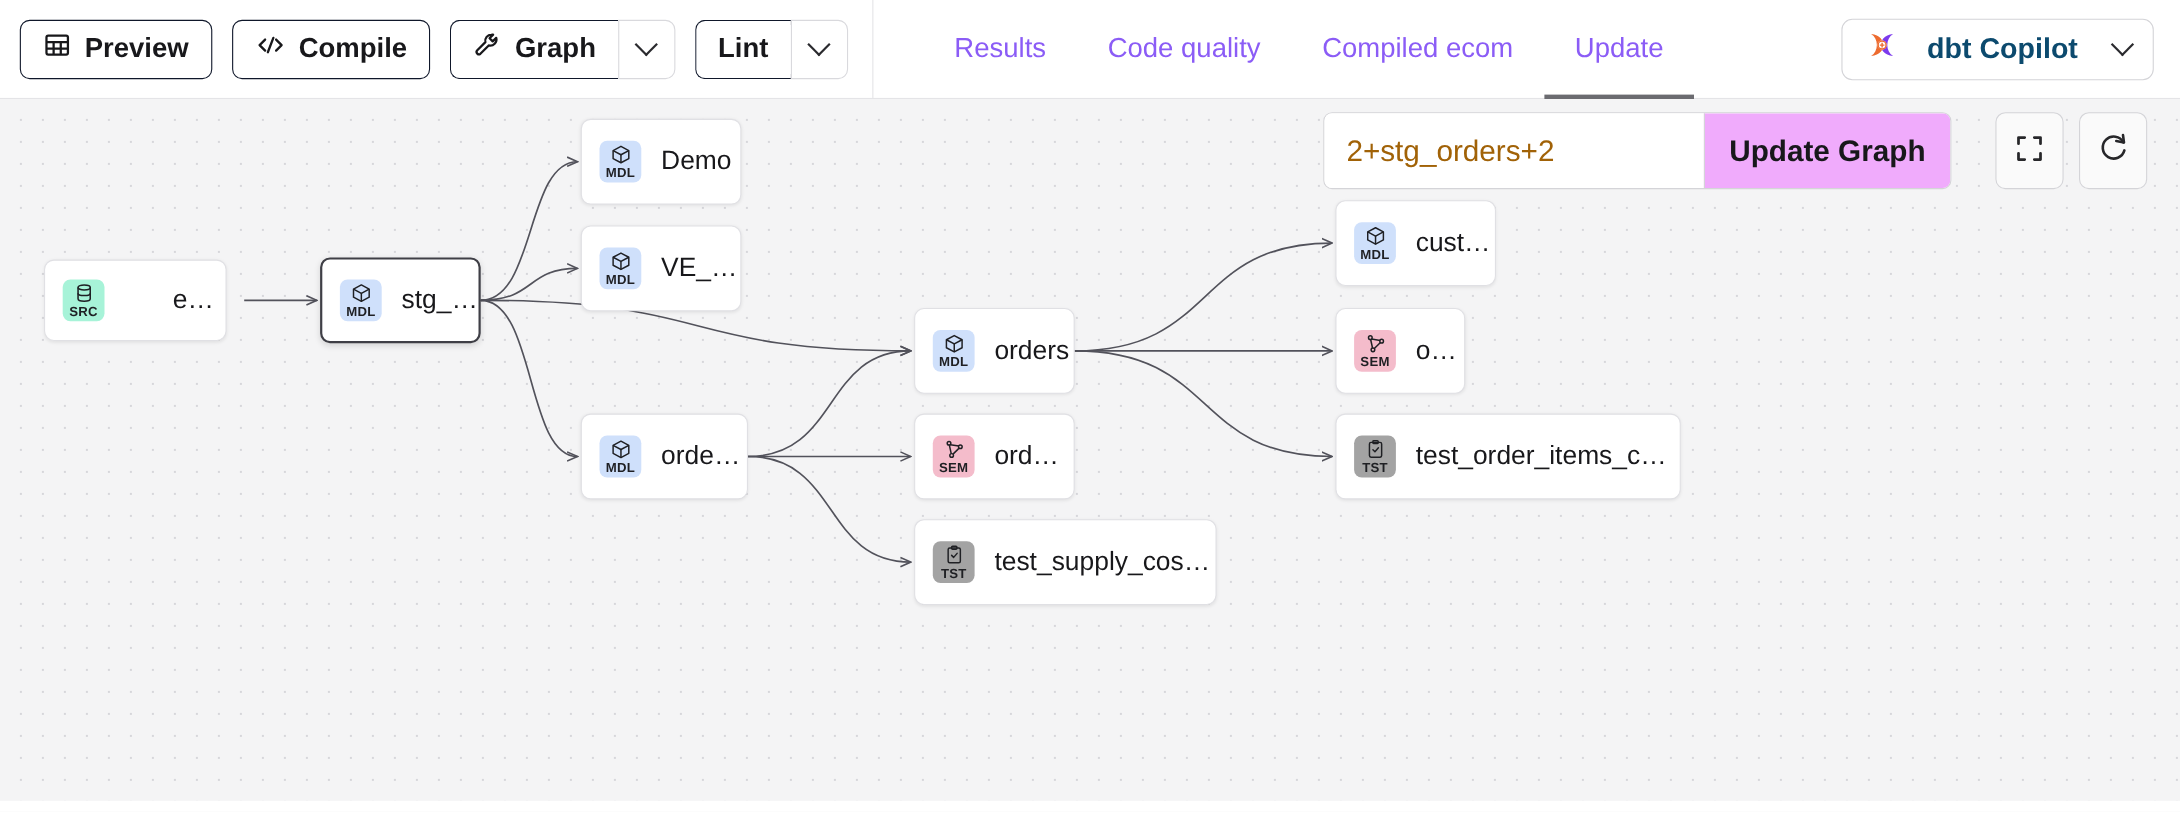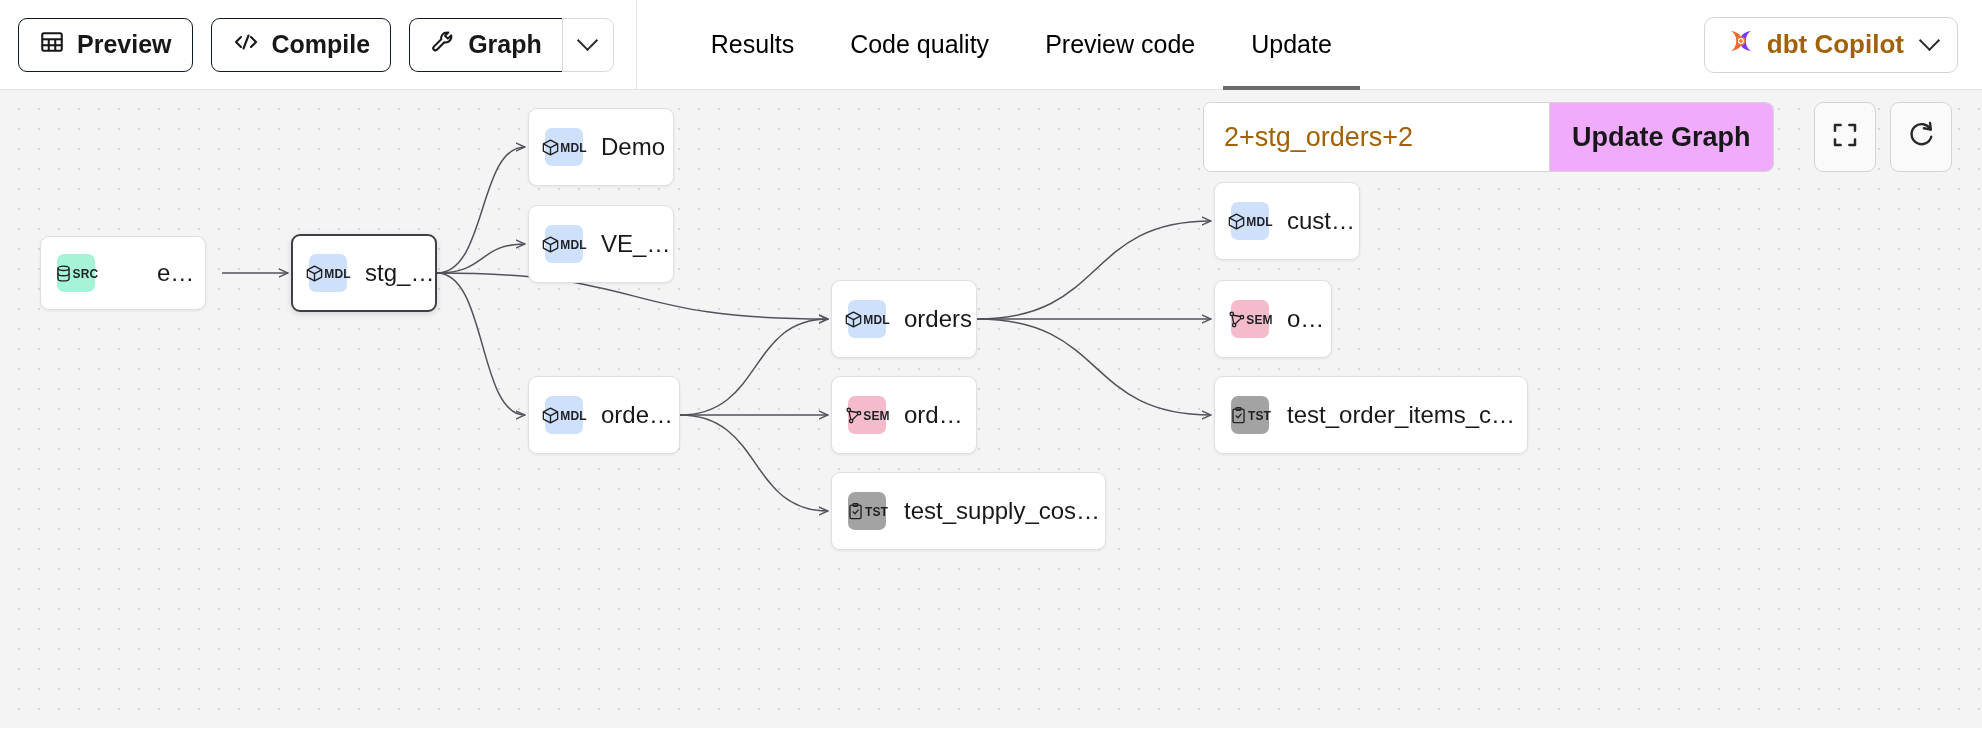--- a/index.html
+++ b/index.html
@@ -73,21 +73,21 @@
   .tabs {
     display: flex; align-items: stretch;
     height: 90px;
     padding-left: 46px;
     gap: 0;
   }
   .tab {
     display: flex; align-items: center;
     padding: 0 28px;
     font-size: 25px;
-    color: #000000;
+    color: #8b5cf6;
     position: relative;
     white-space: nowrap;
   }
   .tab.active::after {
     content: "";
     position: absolute;
     left: 0; right: 0; bottom: 0;
     height: 4px;
     background: #6b6b70;
   }
@@ -96,25 +96,25 @@
     margin-left: auto;
     padding-right: 24px;
     display: flex; align-items: center;
   }
   .copilot-btn {
     height: 56px;
     border: 1px solid #d4d4d8;
     border-radius: 10px;
     background: #ffffff;
     display: flex; align-items: center;
-    gap: 10px;
+    gap: 25px;
     padding: 0 20px;
     font-size: 26px;
     font-weight: 700;
-    color: #a16207;
+    color: #0c4a6e;
     white-space: nowrap;
   }
 
   
   .canvas {
     position: absolute;
     top: 90px; left: 0;
     width: 1982px; height: 648px;
     background-color: #f4f4f5;
     background-image: radial-gradient(circle, #d6d6da 1.1px, transparent 1.2px);
@@ -191,20 +191,21 @@
     z-index: 10;
   }
   .node.selected {
     border: 2px solid #3f3f46;
     box-shadow: 0 2px 6px rgba(0,0,0,0.13);
   }
   .badge {
     width: 38px; height: 38px;
     border-radius: 7px;
     display: flex;
+    flex-direction: column;
     align-items: center;
     justify-content: center;
     flex: 0 0 auto;
     gap: 0px;
   }
   .badge svg { display:block; }
   .badge-text {
     font-size: 12px;
     line-height: 12px;
     font-weight: 600;
@@ -272,33 +273,41 @@
             <path d="M15.5 3.2a5.2 5.2 0 0 0-5.1 6.3L3.4 16.5a2 2 0 0 0 2.8 2.8l7-7a5.2 5.2 0 0 0 6.3-6.4l-3 3-2.6-2.6 3-3a5.3 5.3 0 0 0-1.4-.1z"></path>
           </svg>
         </span>
         <span>Graph</span>
       </div>
       <div class="caret-btn">
         <i class="caret"></i>
       </div>
     </div>
 
+    <div class="btn-split">
+      <div class="btn">
+        <span>Lint</span>
+      </div>
+      <div class="caret-btn">
+        <i class="caret"></i>
+      </div>
+    </div>
   </div>
 
   <div class="vdiv"></div>
 
   <div class="tabs">
     <div class="tab">
       <span>Results</span>
     </div>
     <div class="tab">
       <span>Code quality</span>
     </div>
     <div class="tab">
-      <span>Preview code</span>
+      <span>Compiled ecom</span>
     </div>
     <div class="tab active">
       <span>Update</span>
     </div>
   </div>
 
   <div class="topbar-right">
     <div class="copilot-btn">
       <span>
         <svg width="32" height="32" viewBox="0 0 32 32" fill="none">

